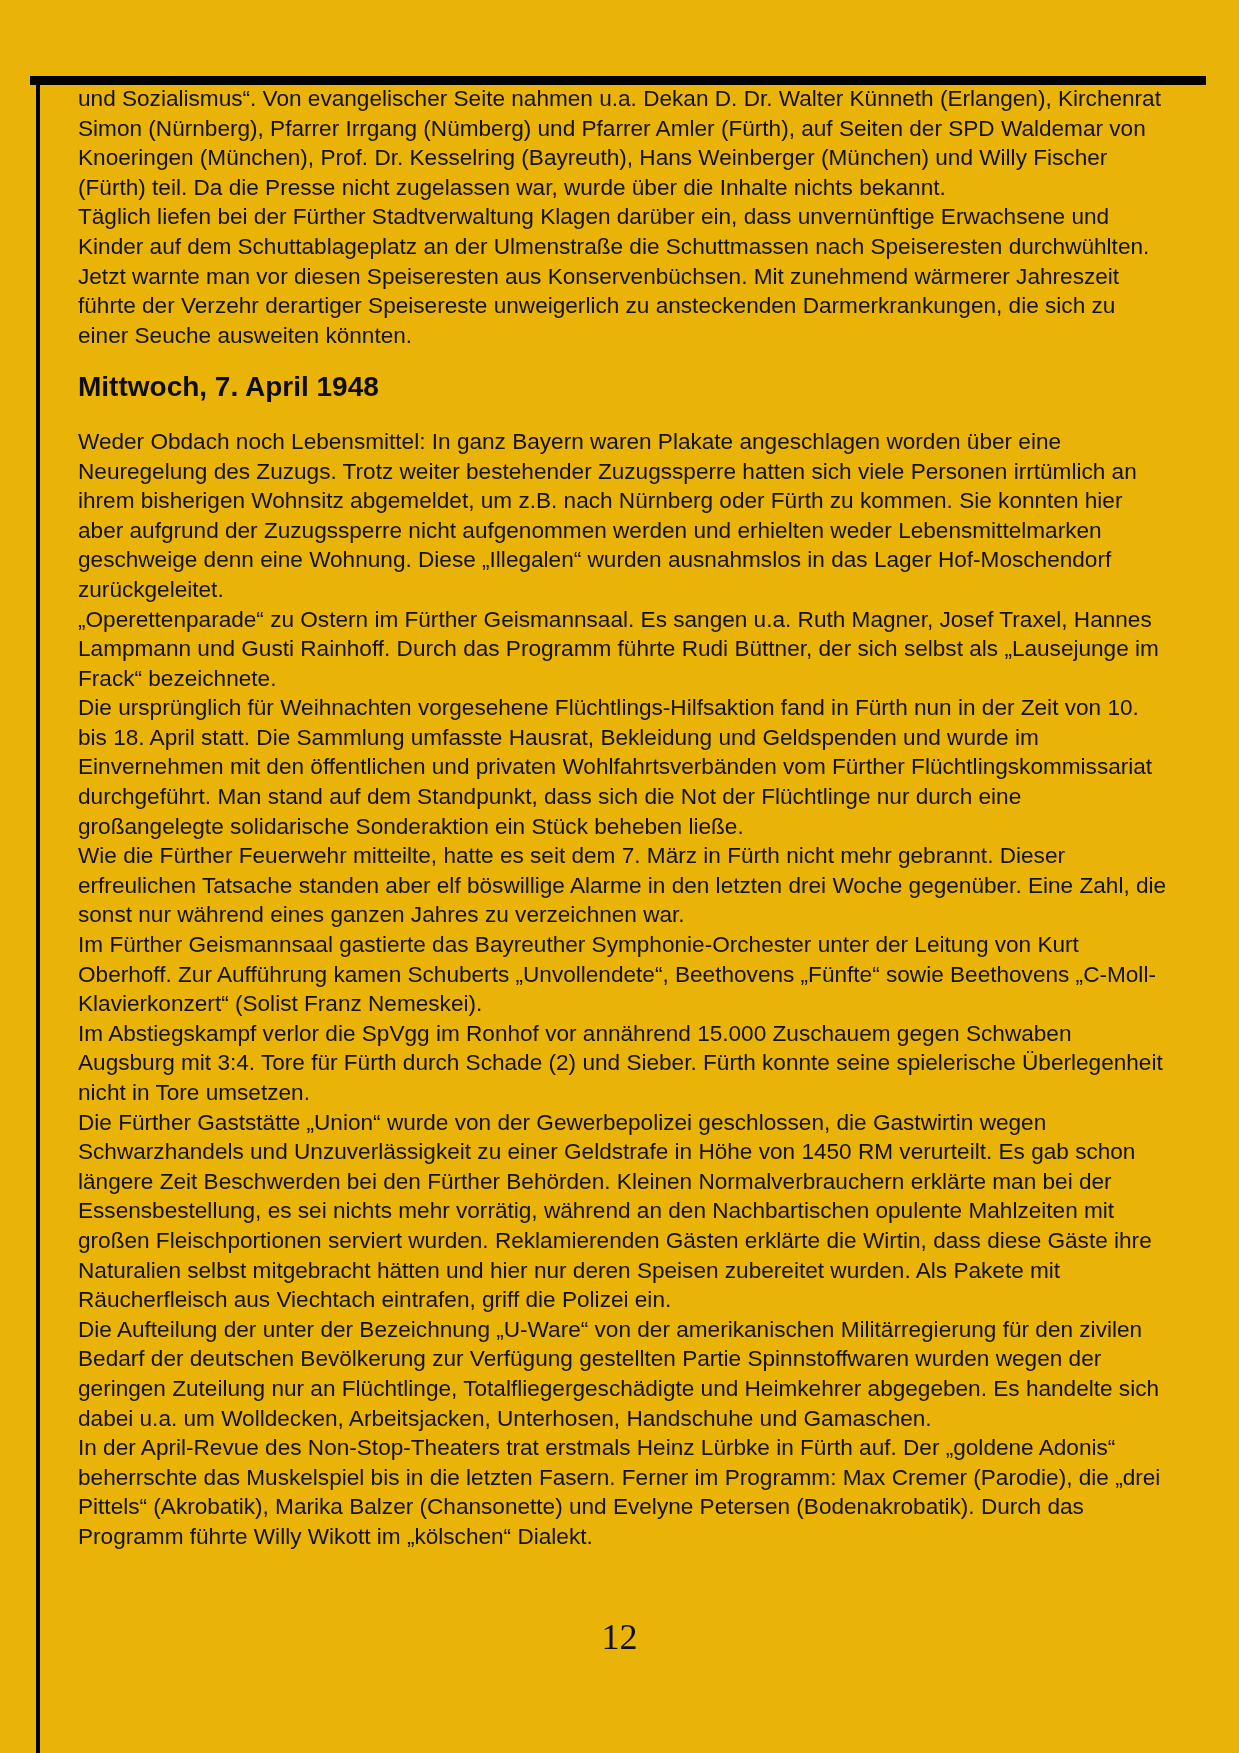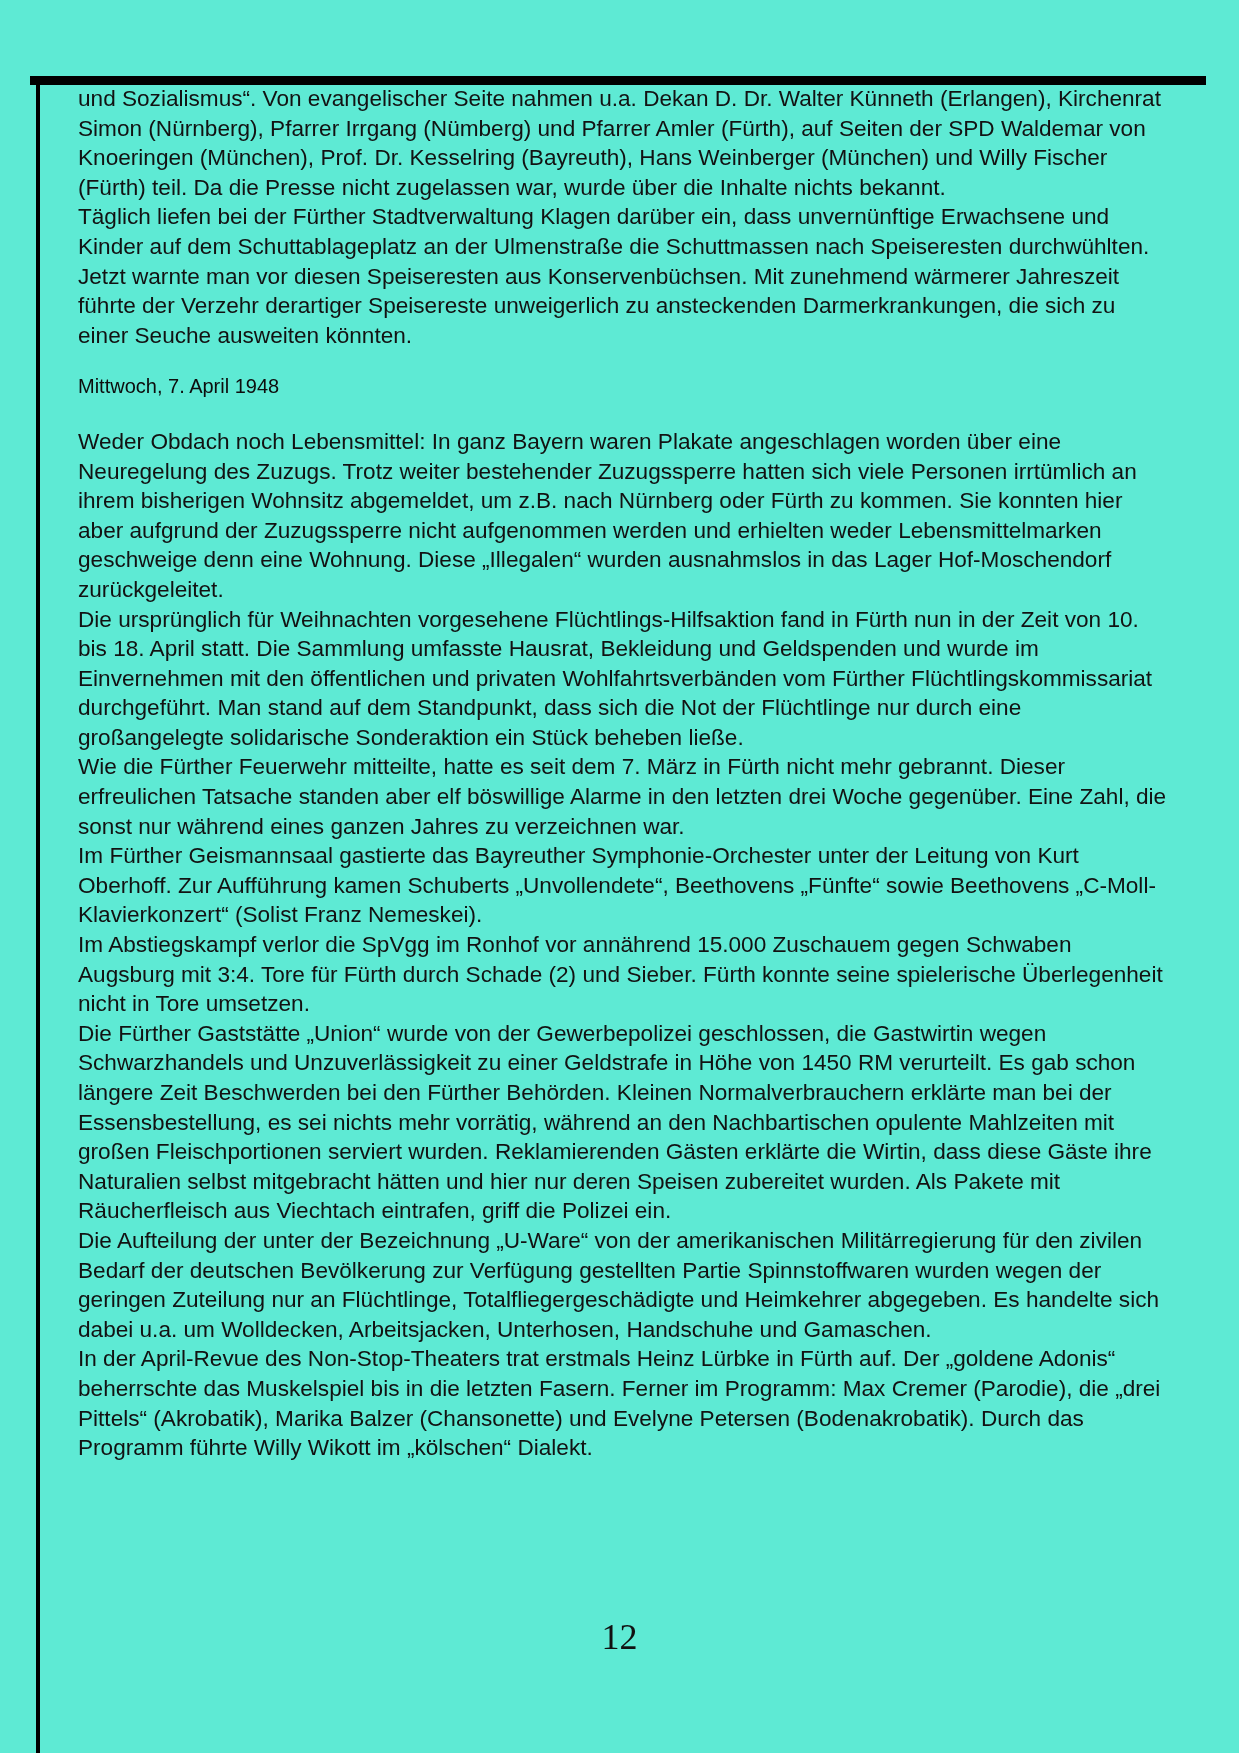--- a/index.html
+++ b/index.html
@@ -10,21 +10,21 @@
     width: 1239px;
     height: 1753px;
     background: #ffffff;
     position: relative;
     overflow: hidden;
     font-family: "Liberation Sans", sans-serif;
   }
   .page {
     position: absolute;
     inset: 0;
-    background: #5eead4;
+    background: #eab308;
   }
   
   .scan-bar-top {
     position: absolute;
     left: 30px;
     top: 76px;
     width: 1176px;
     height: 9px;
     background: #000000;
   }
@@ -43,23 +43,23 @@
     width: 1092px;
     color: #121212;
     font-size: 22.6px;
     line-height: 29.6px;
     text-align: left;
   }
   .text-block p.paragraph {
     margin: 0;
   }
   .text-block h2.heading {
-    font-size: 20px;
+    font-size: 28px;
     line-height: 29.6px;
-    font-weight: normal;
+    font-weight: bold;
     margin: 22px 0 25px 0;
     color: #0d0d0d;
   }
   .page-footer {
     position: absolute;
     left: 0;
     top: 1616px;
     width: 1239px;
     text-align: center;
     font-family: "Liberation Serif", serif;
@@ -72,20 +72,21 @@
 
 <div class="page">
   <div class="scan-bar-top"></div>
   <div class="scan-line-left"></div>
 
   <div class="text-block">
       <p class="paragraph">und Sozialismus“. Von evangelischer Seite nahmen u.a. Dekan D. Dr. Walter Künneth (Erlangen), Kirchenrat Simon (Nürnberg), Pfarrer Irrgang (Nümberg) und Pfarrer Amler (Fürth), auf Seiten der SPD Waldemar von Knoeringen (München), Prof. Dr. Kesselring (Bayreuth), Hans Weinberger (München) und Willy Fischer (Fürth) teil. Da die Presse nicht zugelassen war, wurde über die Inhalte nichts bekannt.</p>
       <p class="paragraph">Täglich liefen bei der Fürther Stadtverwaltung Klagen darüber ein, dass unvernünftige Erwachsene und Kinder auf dem Schuttablageplatz an der Ulmenstraße die Schuttmassen nach Speiseresten durchwühlten. Jetzt warnte man vor diesen Speiseresten aus Konservenbüchsen. Mit zunehmend wärmerer Jahreszeit führte der Verzehr derartiger Speisereste unweigerlich zu ansteckenden Darmerkrankungen, die sich zu einer Seuche ausweiten könnten.</p>
       <h2 class="heading">Mittwoch, 7. April 1948</h2>
       <p class="paragraph">Weder Obdach noch Lebensmittel: In ganz Bayern waren Plakate angeschlagen worden über eine Neuregelung des Zuzugs. Trotz weiter bestehender Zuzugssperre hatten sich viele Personen irrtümlich an ihrem bisherigen Wohnsitz abgemeldet, um z.B. nach Nürnberg oder Fürth zu kommen. Sie konnten hier aber aufgrund der Zuzugssperre nicht aufgenommen werden und erhielten weder Lebensmittelmarken geschweige denn eine Wohnung. Diese „Illegalen“ wurden ausnahmslos in das Lager Hof-Moschendorf zurückgeleitet.</p>
+      <p class="paragraph">„Operettenparade“ zu Ostern im Fürther Geismannsaal. Es sangen u.a. Ruth Magner, Josef Traxel, Hannes Lampmann und Gusti Rainhoff. Durch das Programm führte Rudi Büttner, der sich selbst als „Lausejunge im Frack“ bezeichnete.</p>
       <p class="paragraph">Die ursprünglich für Weihnachten vorgesehene Flüchtlings-Hilfsaktion fand in Fürth nun in der Zeit von 10. bis 18. April statt. Die Sammlung umfasste Hausrat, Bekleidung und Geldspenden und wurde im Einvernehmen mit den öffentlichen und privaten Wohlfahrtsverbänden vom Fürther Flüchtlingskommissariat durchgeführt. Man stand auf dem Standpunkt, dass sich die Not der Flüchtlinge nur durch eine großangelegte solidarische Sonderaktion ein Stück beheben ließe.</p>
       <p class="paragraph">Wie die Fürther Feuerwehr mitteilte, hatte es seit dem 7. März in Fürth nicht mehr gebrannt. Dieser erfreulichen Tatsache standen aber elf böswillige Alarme in den letzten drei Woche gegenüber. Eine Zahl, die sonst nur während eines ganzen Jahres zu verzeichnen war.</p>
       <p class="paragraph">Im Fürther Geismannsaal gastierte das Bayreuther Symphonie-Orchester unter der Leitung von Kurt Oberhoff. Zur Aufführung kamen Schuberts „Unvollendete“, Beethovens „Fünfte“ sowie Beethovens „C-Moll-Klavierkonzert“ (Solist Franz Nemeskei).</p>
       <p class="paragraph">Im Abstiegskampf verlor die SpVgg im Ronhof vor annährend 15.000 Zuschauem gegen Schwaben Augsburg mit 3:4. Tore für Fürth durch Schade (2) und Sieber. Fürth konnte seine spielerische Überlegenheit nicht in Tore umsetzen.</p>
       <p class="paragraph">Die Fürther Gaststätte „Union“ wurde von der Gewerbepolizei geschlossen, die Gastwirtin wegen Schwarzhandels und Unzuverlässigkeit zu einer Geldstrafe in Höhe von 1450 RM verurteilt. Es gab schon längere Zeit Beschwerden bei den Fürther Behörden. Kleinen Normalverbrauchern erklärte man bei der Essensbestellung, es sei nichts mehr vorrätig, während an den Nachbartischen opulente Mahlzeiten mit großen Fleischportionen serviert wurden. Reklamierenden Gästen erklärte die Wirtin, dass diese Gäste ihre Naturalien selbst mitgebracht hätten und hier nur deren Speisen zubereitet wurden. Als Pakete mit Räucherfleisch aus Viechtach eintrafen, griff die Polizei ein.</p>
       <p class="paragraph">Die Aufteilung der unter der Bezeichnung „U-Ware“ von der amerikanischen Militärregierung für den zivilen Bedarf der deutschen Bevölkerung zur Verfügung gestellten Partie Spinnstoffwaren wurden wegen der geringen Zuteilung nur an Flüchtlinge, Totalfliegergeschädigte und Heimkehrer abgegeben. Es handelte sich dabei u.a. um Wolldecken, Arbeitsjacken, Unterhosen, Handschuhe und Gamaschen.</p>
       <p class="paragraph">In der April-Revue des Non-Stop-Theaters trat erstmals Heinz Lürbke in Fürth auf. Der „goldene Adonis“ beherrschte das Muskelspiel bis in die letzten Fasern. Ferner im Programm: Max Cremer (Parodie), die „drei Pittels“ (Akrobatik), Marika Balzer (Chansonette) und Evelyne Petersen (Bodenakrobatik). Durch das Programm führte Willy Wikott im „kölschen“ Dialekt.</p>
     </div>
 
   <div class="page-footer">

